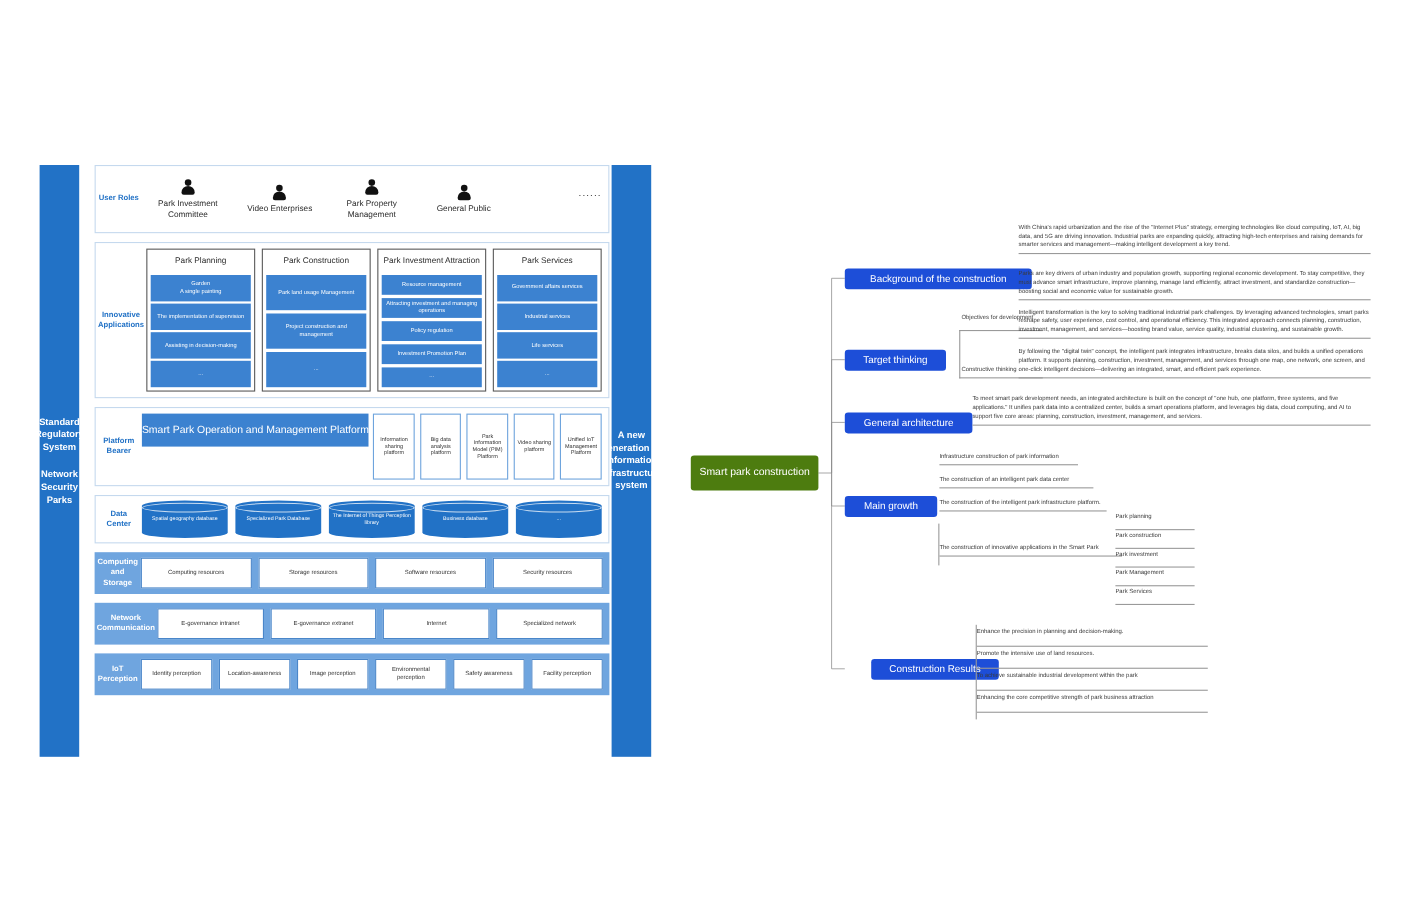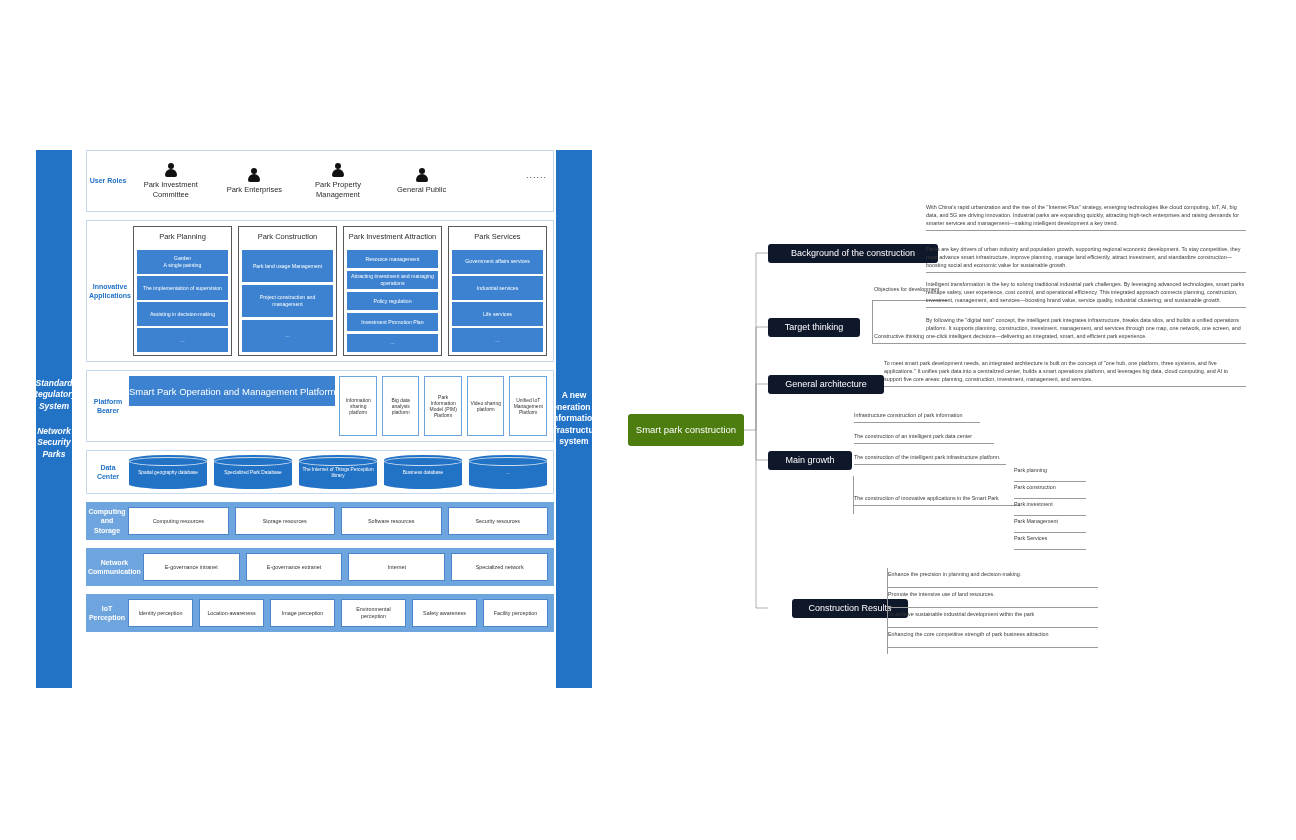--- a/index.html
+++ b/index.html
@@ -22,21 +22,21 @@
   .bluebar {
     position:absolute;
     background:#2272c6;
     color:#ffffff;
     display:flex; align-items:center; justify-content:center;
     text-align:center;
     font-size:8.5px; font-weight:bold; line-height:1.35;
     padding:4px;
   }
   #left-bar { left:0; top:0; width:36px; height:538px; }
-  #left-bar-inner { display:flex; flex-direction:column; gap:14px; align-items:center; justify-content:center; height:100%;font-style:italic; }
+  #left-bar-inner { display:flex; flex-direction:column; gap:14px; align-items:center; justify-content:center; height:100%; }
   #right-bar { left:520px; top:0; width:36px; height:538px; }
 
   #arch-body { position:absolute; left:50px; top:0; width:468px; height:538px; }
 
   .panel {
     border:1px solid #c5d9ee;
     background:#ffffff;
     position:relative;
     display:flex;
     align-items:stretch;
@@ -149,21 +149,21 @@
     font-size:9px;
     display:flex; align-items:center; justify-content:center;
     text-align:center;
     padding:3px 6px;
     line-height:1.25;
   }
   #root-node {
     left:12px; top:224px; width:116px; height:32px;
     font-size:9.5px;
   }
-  .branch { background:#0f172a; font-size:9px; }
+  .branch { background:#1d4ed8; font-size:9px; }
   #b-background { left:152px; top:54px; width:170px; height:19px; }
   #b-target     { left:152px; top:128px; width:92px;  height:19px; }
   #b-general    { left:152px; top:185px; width:116px; height:19px; }
   #b-main       { left:152px; top:261px; width:84px;  height:19px; }
   #b-results    { left:152px; top:409px; width:116px; height:19px;margin-left:24px; }
   .para { font-size:5.4px; color:#3a3a3a; line-height:1.5; }
   .small-leaf { font-size:5.4px; color:#3a3a3a; line-height:1.45; }
 </style>
 </head>
 <body>
@@ -183,21 +183,21 @@
 
     <div id="user-roles" class="panel">
       <div class="rowlabel">User Roles</div>
       <div id="roles-wrap">
         <div class="role">
           <div class="person"></div>
           <div class="role-name">Park Investment Committee</div>
         </div>
         <div class="role">
           <div class="person"></div>
-          <div class="role-name">Park Enterprises</div>
+          <div class="role-name">Video Enterprises</div>
         </div>
         <div class="role">
           <div class="person"></div>
           <div class="role-name">Park Property Management</div>
         </div>
         <div class="role">
           <div class="person"></div>
           <div class="role-name">General Public</div>
         </div>
         <div class="role">

